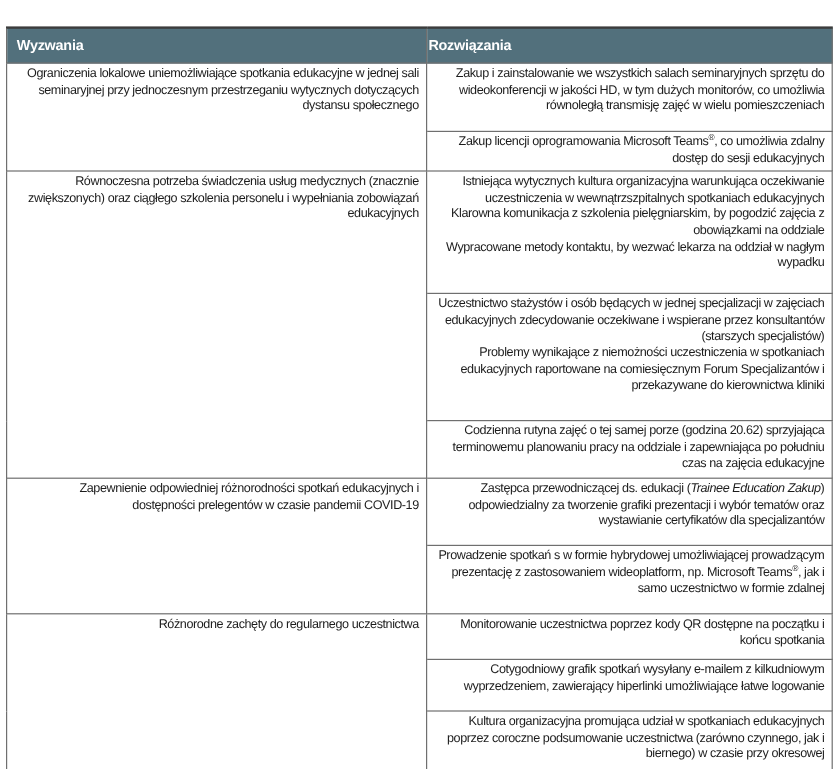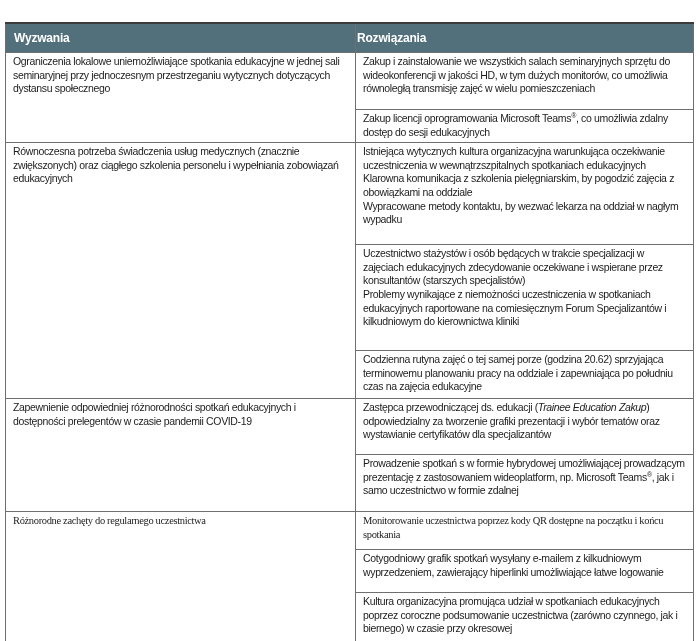--- a/index.html
+++ b/index.html
@@ -34,34 +34,35 @@
     border-top:2px solid var(--top-border);
   }
   th.challenge-h{width:340px;text-align:left;padding-left:8px;}
   th.solution-h{text-align:left;}
   table.main td{
     border:1px solid var(--border);
     vertical-align:top;
     padding:2px 6px 3px 7px;
     font-size:10.5px;line-height:13.6px;letter-spacing:-0.35px;
     color:#1c1c1c;
+    text-align:right;
   }
   td.challenge{width:340px;}
   .statement{margin:0;}
   em{font-style:italic;}
   sup{font-size:7px;line-height:0;vertical-align:super;}
   
   tbody tr:nth-child(1){height:57px;}
   tbody tr:nth-child(2){height:33px;}
   tbody tr:nth-child(3){height:102px;}
   tbody tr:nth-child(4){height:106px;}
   tbody tr:nth-child(5){height:48px;}
   tbody tr:nth-child(6){height:56px;}
   tbody tr:nth-child(7){height:57px;}
-  tbody tr:nth-child(8){height:38px;font-family:Liberation Serif, serif;}
+  tbody tr:nth-child(8){height:38px;}
   tbody tr:nth-child(9){height:43px;}
   tbody tr:nth-child(10){height:52px;}
 </style>
 </head>
 <body>
 
 <div class="page">
 
   <table class="main">
     <thead>
@@ -89,22 +90,22 @@
             <div class="statement">Równoczesna potrzeba świadczenia usług medycznych (znacznie zwiększonych) oraz ciągłego szkolenia personelu i wypełniania zobowiązań edukacyjnych</div>
           </td>
           <td class="solution">
             <div class="statement">Istniejąca wytycznych kultura organizacyjna warunkująca oczekiwanie uczestniczenia w wewnątrzszpitalnych spotkaniach edukacyjnych</div>
             <div class="statement">Klarowna komunikacja z szkolenia pielęgniarskim, by pogodzić zajęcia z obowiązkami na oddziale</div>
             <div class="statement">Wypracowane metody kontaktu, by wezwać lekarza na oddział w nagłym wypadku</div>
           </td>
         </tr>
         <tr>
           <td class="solution">
-            <div class="statement">Uczestnictwo stażystów i osób będących w trakcie specjalizacji w zajęciach edukacyjnych zdecydowanie oczekiwane i wspierane przez konsultantów (starszych specjalistów)</div>
-            <div class="statement">Problemy wynikające z niemożności uczestniczenia w spotkaniach edukacyjnych raportowane na comiesięcznym Forum Specjalizantów i kilkudniowym do kierownictwa kliniki</div>
+            <div class="statement">Uczestnictwo stażystów i osób będących w jednej specjalizacji w zajęciach edukacyjnych zdecydowanie oczekiwane i wspierane przez konsultantów (starszych specjalistów)</div>
+            <div class="statement">Problemy wynikające z niemożności uczestniczenia w spotkaniach edukacyjnych raportowane na comiesięcznym Forum Specjalizantów i przekazywane do kierownictwa kliniki</div>
           </td>
         </tr>
         <tr>
           <td class="solution">
             <div class="statement">Codzienna rutyna zajęć o tej samej porze (godzina 20.62) sprzyjająca terminowemu planowaniu pracy na oddziale i zapewniająca po południu czas na zajęcia edukacyjne</div>
           </td>
         </tr>
         <tr>
           <td class="challenge" rowspan="2">
             <div class="statement">Zapewnienie odpowiedniej różnorodności spotkań edukacyjnych i dostępności prelegentów w czasie pandemii COVID-19</div>

